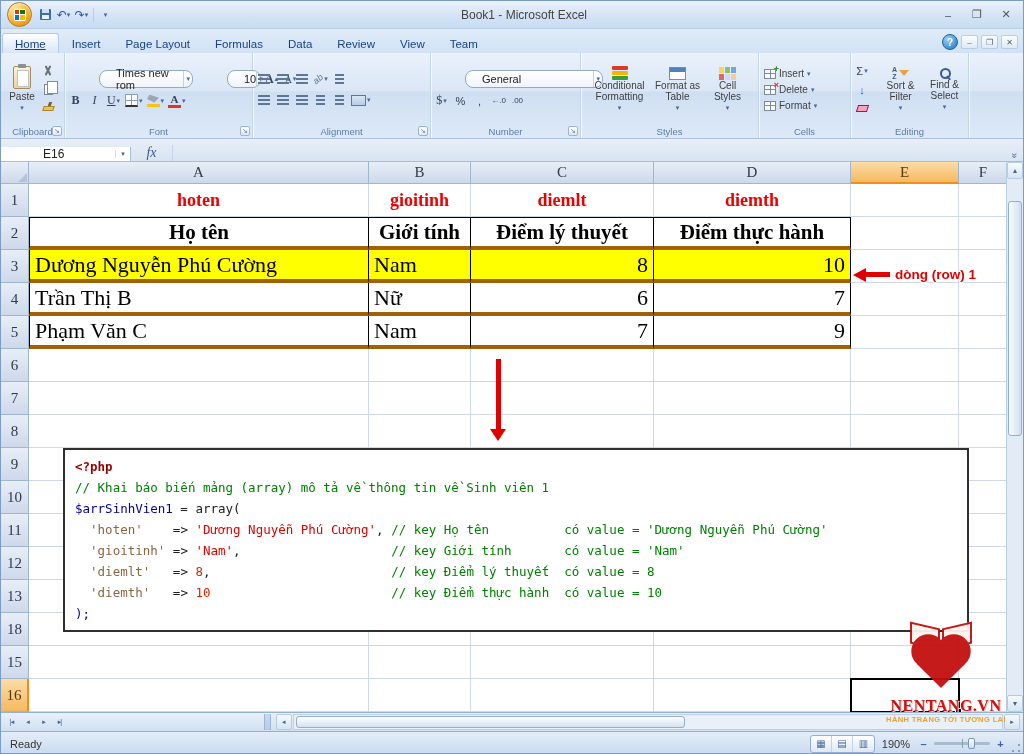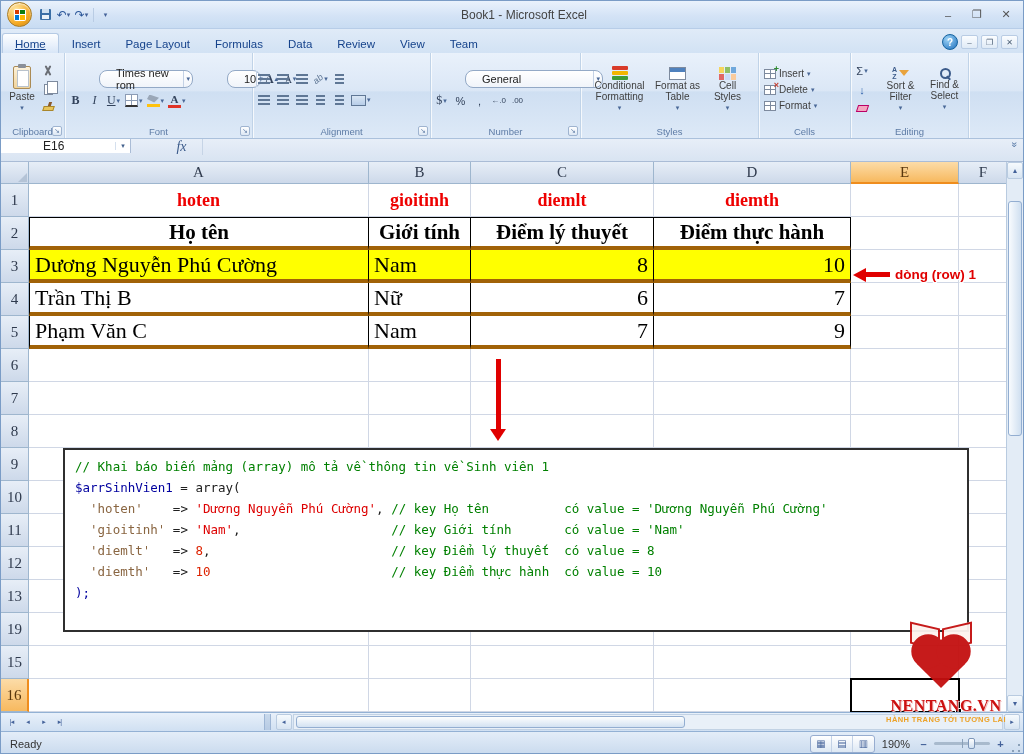--- a/index.html
+++ b/index.html
@@ -86,21 +86,21 @@
   .ic-cells.del::after{content:"\00d7";position:absolute;right:-4px;top:-6px;color:#c0392b;font-weight:bold;font-size:9px;}
   
   .ic-eraser{width:11px;height:7px;background:#f4a6c0;border:1px solid #b06;transform:skewX(-18deg);}
   .ic-find{position:relative;width:12px;height:12px;}
   .ic-find::before{content:"";position:absolute;left:1px;top:1px;width:7px;height:7px;border:2px solid #3c5b8a;border-radius:50%;}
   .ic-find::after{content:"";position:absolute;right:0;bottom:0;width:5px;height:2px;background:#3c5b8a;transform:rotate(45deg);}
   .azsort{display:flex;flex-direction:column;font-size:7px;line-height:7px;color:#3c5b8a;font-weight:bold;}
   .ic-funnel{width:0;height:0;border-left:5px solid transparent;border-right:5px solid transparent;border-top:6px solid #e8a33d;}
 
   
-  .formula-row{position:absolute;top:138px;left:0;right:0;height:23px;background:linear-gradient(#e7eef8,#d9e4f2);border-bottom:1px solid #aabcd6;display:flex;align-items:flex-start;gap:30px;}
+  .formula-row{position:absolute;top:138px;left:0;right:0;height:23px;background:linear-gradient(#e7eef8,#d9e4f2);border-bottom:1px solid #aabcd6;display:flex;align-items:flex-end;}
   .namebox{width:130px;background:#fff;border-right:1px solid #aabcd6;display:flex;align-items:center;font-size:12px;color:#222;padding-left:42px;}
   .nb-arrow{margin-left:auto;width:15px;font-size:7px;color:#41608c;border-left:1px solid #d5e0ee;display:flex;align-items:center;justify-content:center;}
   .fx-area{width:42px;display:flex;align-items:center;justify-content:center;font-family:"Liberation Serif",serif;font-style:italic;font-size:14px;color:#3c5b8a;border-right:1px solid #c6d4e6;}
   .formula-input{flex:1;background:#fff;}
   .fb-expand{width:17px;display:flex;align-items:center;justify-content:center;color:#5577a5;font-size:10px;}
   .rot90{transform:rotate(90deg);display:inline-block;}
 
   
   .sheet{position:absolute;top:161px;left:0;width:1007px;height:550px;background:#fff;overflow:hidden;z-index:1;}
   .sheet-grid{display:grid;grid-template-columns:28px 340px 102px 183px 197px 108px 49px;grid-template-rows:22px repeat(16,33px);}
@@ -612,21 +612,21 @@
         <div class="cell"></div>
         <div class="cell"></div>
         <div class="cell"></div>
         <div class="rh">13</div>
         <div class="cell"></div>
         <div class="cell"></div>
         <div class="cell"></div>
         <div class="cell"></div>
         <div class="cell"></div>
         <div class="cell"></div>
-        <div class="rh">19</div>
+        <div class="rh">18</div>
         <div class="cell"></div>
         <div class="cell"></div>
         <div class="cell"></div>
         <div class="cell"></div>
         <div class="cell"></div>
         <div class="cell"></div>
         <div class="rh">15</div>
         <div class="cell"></div>
         <div class="cell"></div>
         <div class="cell"></div>
@@ -657,20 +657,21 @@
     <span class="arrow-shaft"></span>
     <span class="txt outline-red">dòng (row) 1</span>
   </div>
   <div class="ann-varrow">
     <span class="shaft"></span>
     <span class="head"></span>
   </div>
 
   <div class="codebox">
     <div>
+        <div class="code-line"><span class="tok-kw">&lt;?php</span></div>
         <div class="code-line"><span class="tok-com">// Khai báo biến mảng (array) mô tả về thông tin về Sinh viên 1</span></div>
         <div class="code-line"><span class="tok-var">$arrSinhVien1</span><span class="tok-def"> = </span><span class="tok-def">array(</span></div>
         <div class="code-line"><span class="tok-def">  </span><span class="tok-key">'hoten'</span><span class="tok-def">    =&gt; </span><span class="tok-str">'Dương Nguyễn Phú Cường'</span><span class="tok-def">, </span><span class="tok-com">// key Họ tên          có value = 'Dương Nguyễn Phú Cường'</span></div>
         <div class="code-line"><span class="tok-def">  </span><span class="tok-key">'gioitinh'</span><span class="tok-def"> =&gt; </span><span class="tok-str">'Nam'</span><span class="tok-def">,                    </span><span class="tok-com">// key Giới tính       có value = 'Nam'</span></div>
         <div class="code-line"><span class="tok-def">  </span><span class="tok-key">'diemlt'</span><span class="tok-def">   =&gt; </span><span class="tok-num">8</span><span class="tok-def">,                        </span><span class="tok-com">// key Điểm lý thuyết  có value = 8</span></div>
         <div class="code-line"><span class="tok-def">  </span><span class="tok-key">'diemth'</span><span class="tok-def">   =&gt; </span><span class="tok-num">10</span><span class="tok-def">                        </span><span class="tok-com">// key Điểm thực hành  có value = 10</span></div>
         <div class="code-line"><span class="tok-var">);</span></div>
       </div>
   </div>
 

